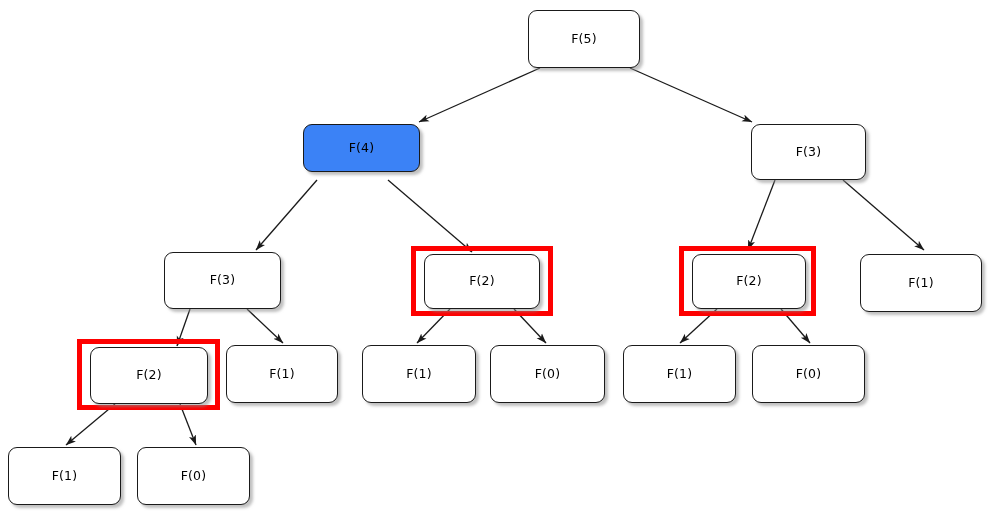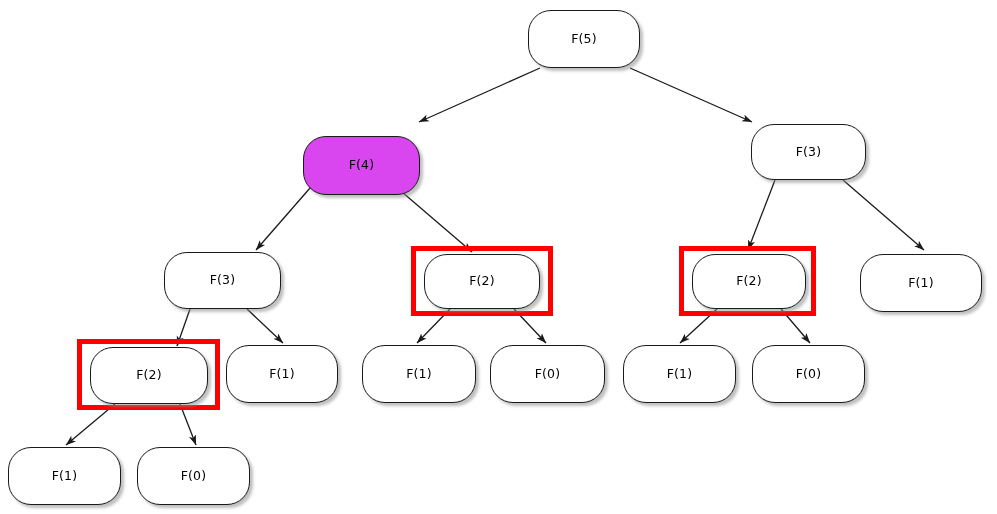--- a/index.html
+++ b/index.html
@@ -21,21 +21,21 @@
     top: 0;
     width: 997px;
     height: 514px;
     pointer-events: none;
   }
   .node {
     position: absolute;
     box-sizing: border-box;
     background: #ffffff;
     border: 1.3px solid #1a1a1a;
-    border-radius: 23px;
+    border-radius: 9px;
     box-shadow: 3px 3px 3px rgba(140,140,140,0.55);
     display: flex;
     align-items: center;
     justify-content: center;
     z-index: 3;
   }
   .node-label {
     font-size: 12.5px;
     color: #000000;
     letter-spacing: 0.2px;
@@ -81,21 +81,21 @@
 
   <div id="highlight-layer">
       <div class="highlight-box" style="left: 411px; top: 246px; width: 142px; height: 70px; border-color: rgb(254, 0, 0);"></div>
       <div class="highlight-box" style="left: 679px; top: 246px; width: 137px; height: 70px; border-color: rgb(254, 0, 0);"></div>
       <div class="highlight-box" style="left: 77px; top: 339px; width: 143px; height: 71px; border-color: rgb(254, 0, 0);"></div>
     </div>
   <div id="node-layer">
       <div class="node" style="left: 528px; top: 10px; width: 112px; height: 58px; background: rgb(255, 255, 255); border-color: rgb(26, 26, 26);">
         <span class="node-label">F(5)</span>
       </div>
-      <div class="node" style="left: 303px; top: 136px; width: 117px; height: 59px; background: #d946ef; border-color: rgb(26, 26, 26);">
+      <div class="node" style="left: 303px; top: 124px; width: 117px; height: 48px; background: #3b82f6; border-color: rgb(26, 26, 26);">
         <span class="node-label">F(4)</span>
       </div>
       <div class="node" style="left: 751px; top: 124px; width: 115px; height: 56px; background: rgb(255, 255, 255); border-color: rgb(26, 26, 26);">
         <span class="node-label">F(3)</span>
       </div>
       <div class="node" style="left: 164px; top: 252px; width: 117px; height: 57px; background: rgb(255, 255, 255); border-color: rgb(26, 26, 26);">
         <span class="node-label">F(3)</span>
       </div>
       <div class="node" style="left: 424px; top: 254px; width: 116px; height: 55px; background: rgb(255, 255, 255); border-color: rgb(26, 26, 26);">
         <span class="node-label">F(2)</span>

